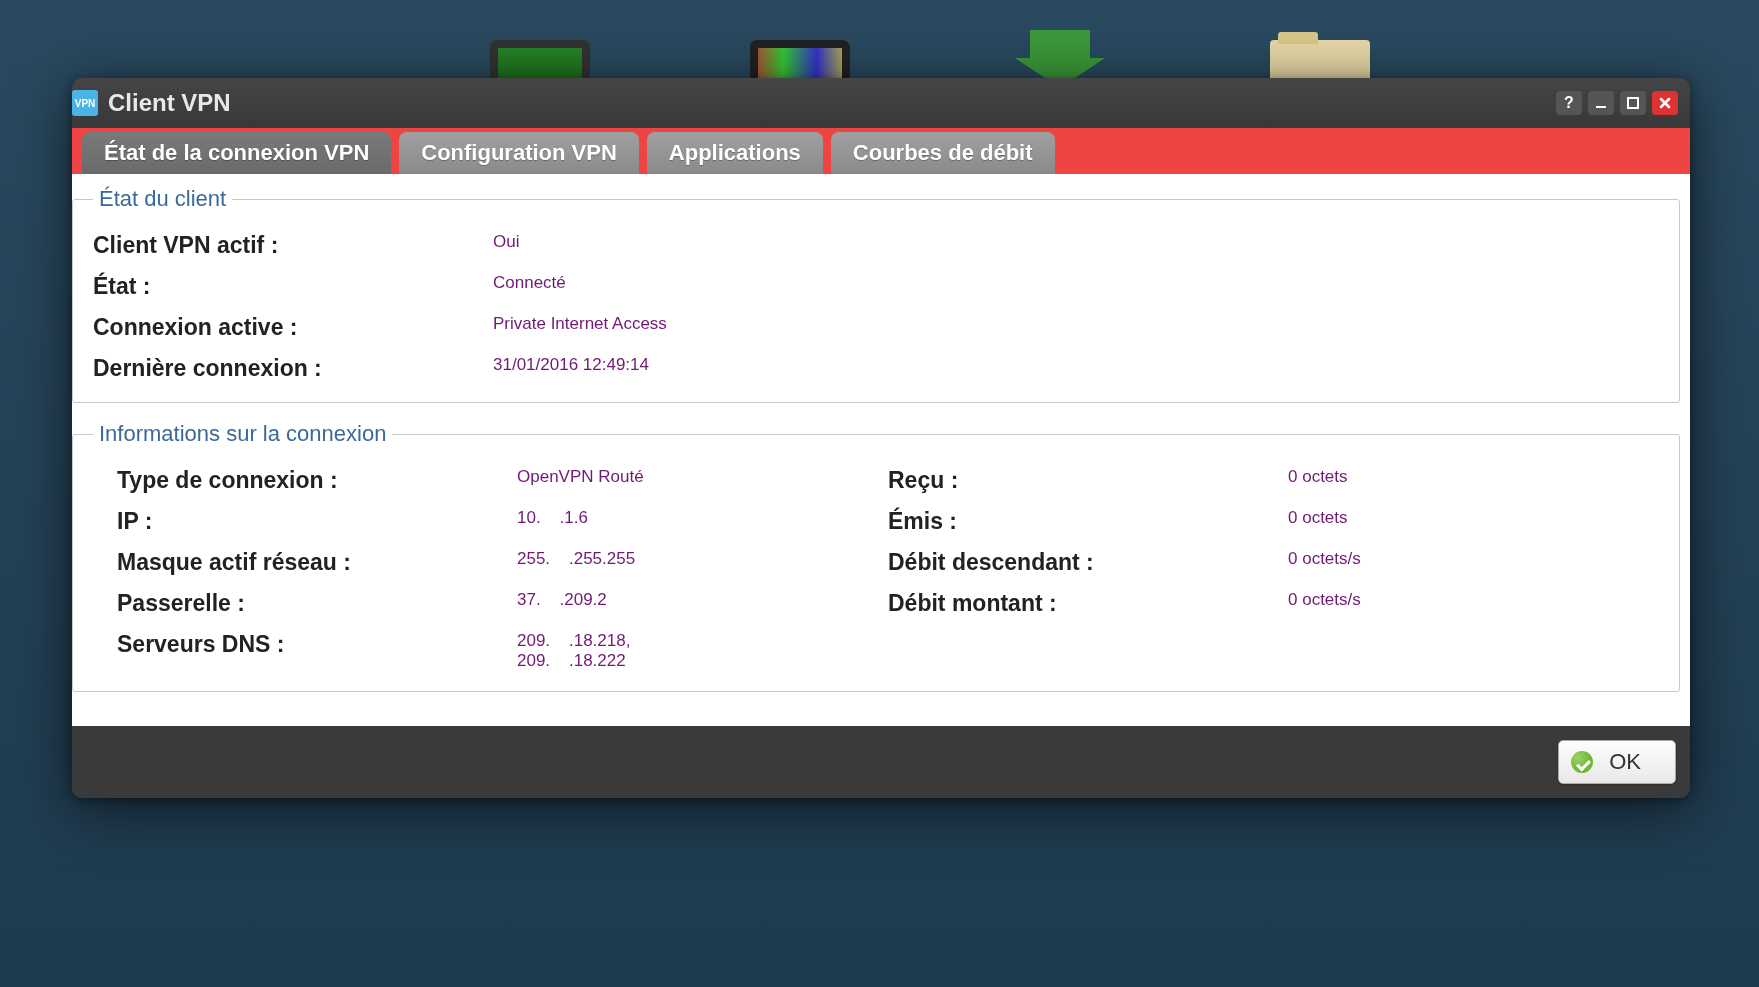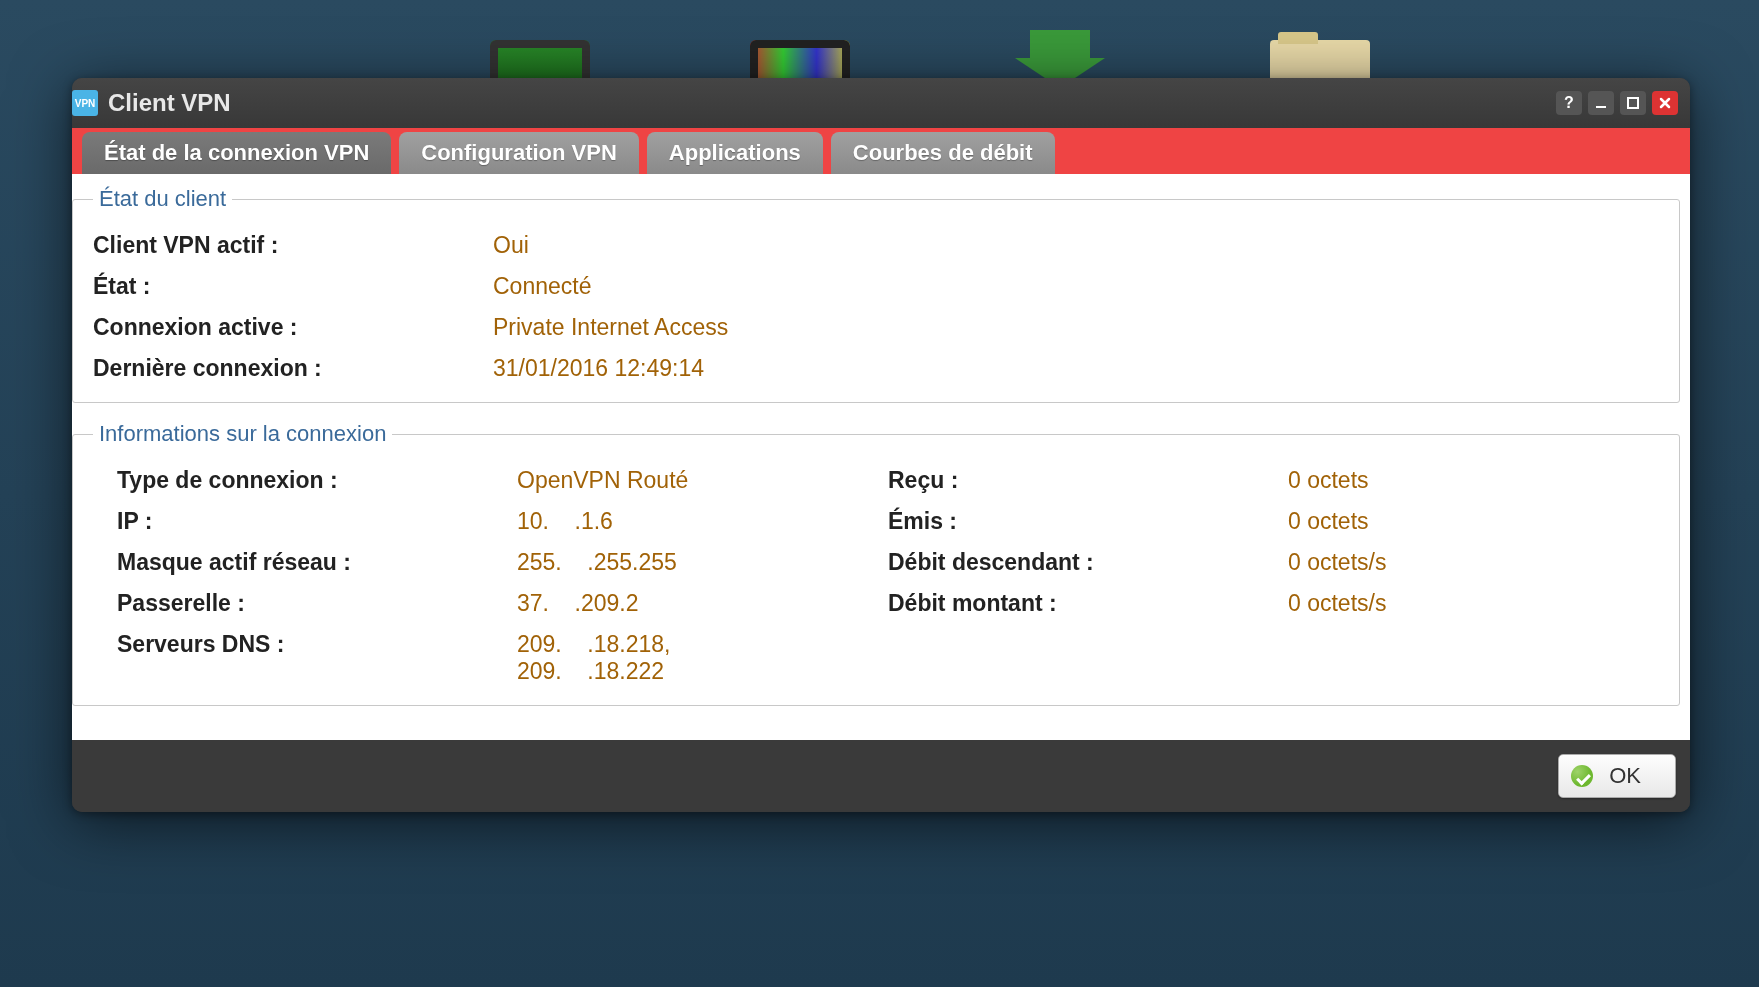--- a/index.html
+++ b/index.html
@@ -143,22 +143,22 @@
     }
     .row:first-of-type { margin-top: 6px; }
     .label {
       font-weight: bold;
       font-size: 23px;
       color: #222;
       width: 400px;
       flex-shrink: 0;
     }
     .value {
-      font-size: 23px;
-      color: #a16207;
+      font-size: 17px;
+      color: #701a75;
       white-space: pre;
     }
     .two-col {
       display: flex;
       margin-left: 24px;
     }
     .col {
       flex: 1;
     }
     .col .row .label { width: 400px; }

